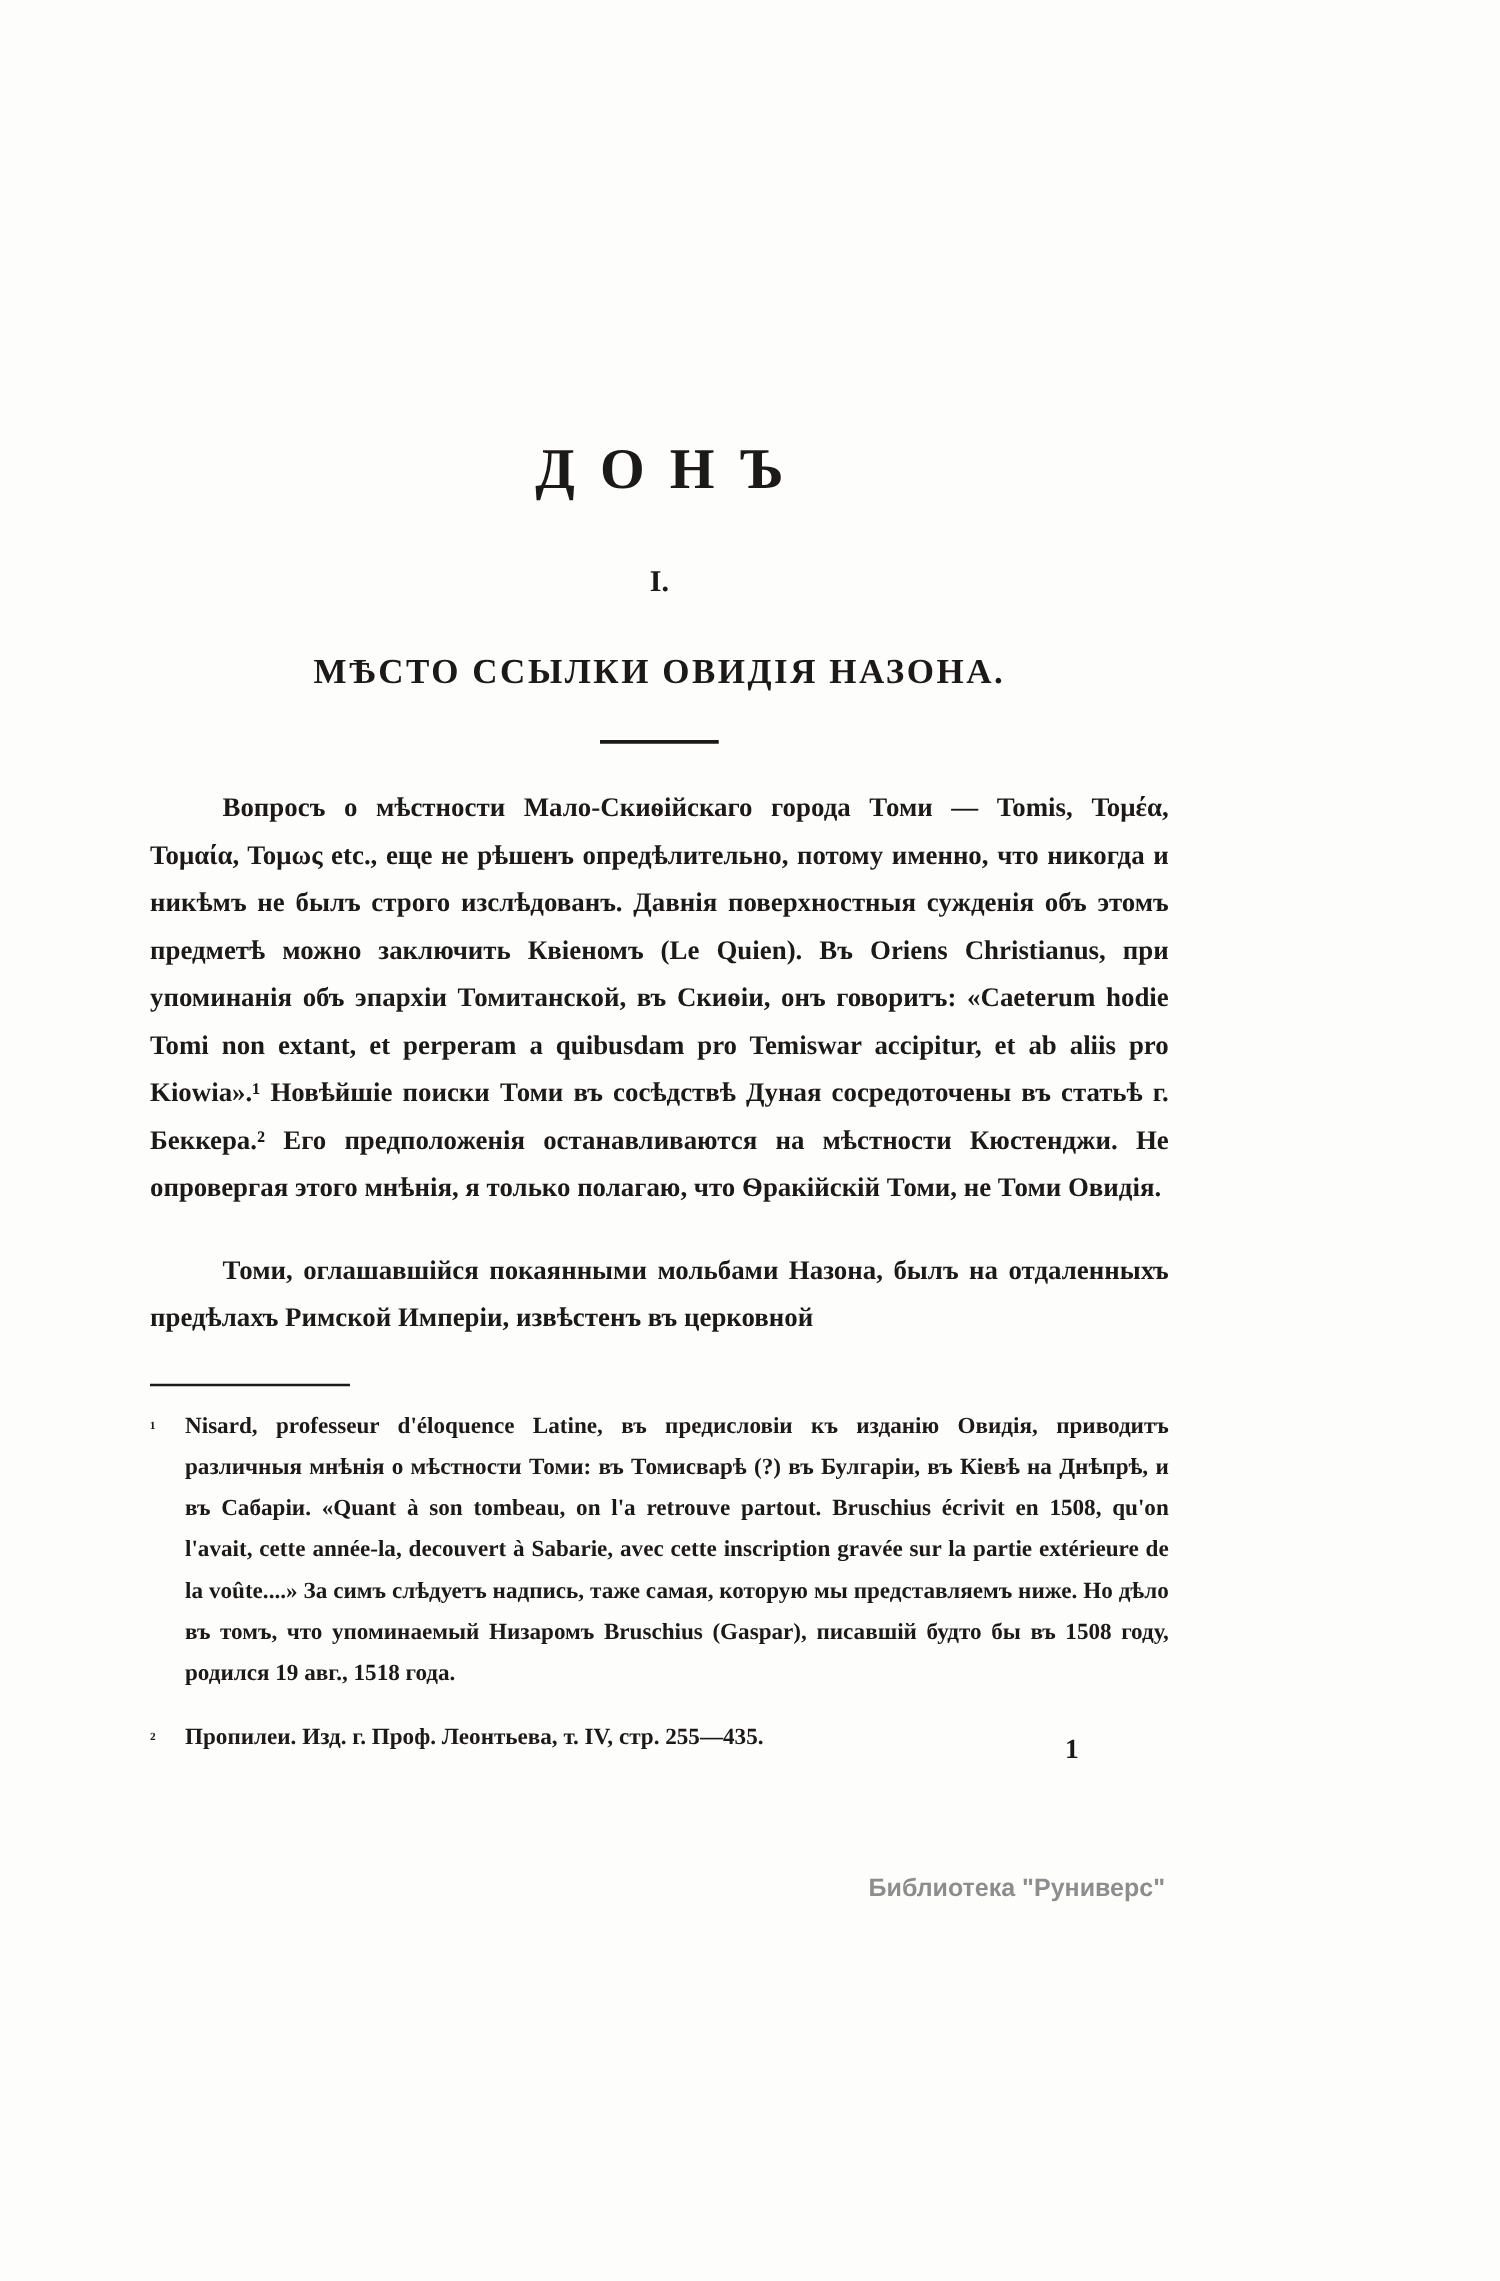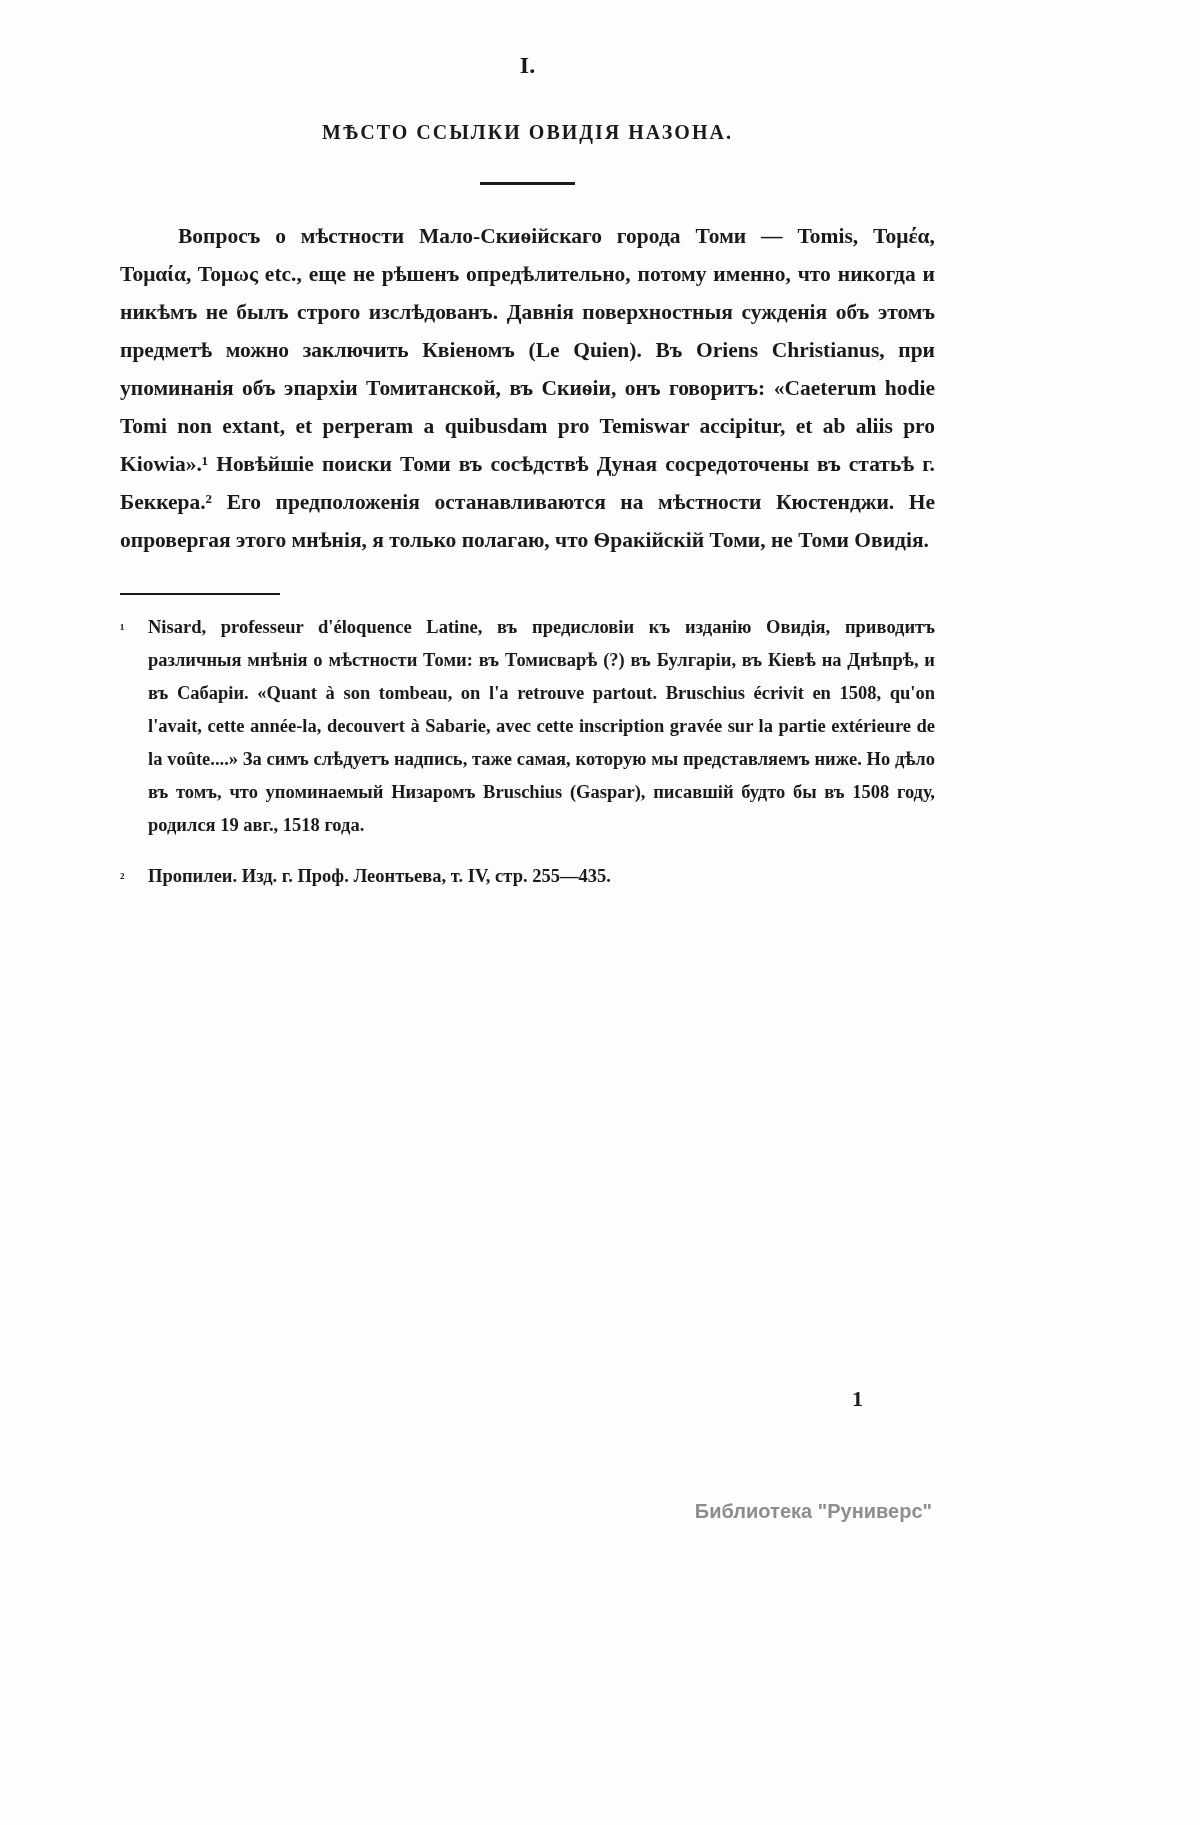--- a/index.html
+++ b/index.html
@@ -33,21 +33,21 @@
   }
   .section-number {
     margin-top: 52px;
     text-align: center;
     font-size: 24px;
     font-weight: bold;
   }
   .chapter-heading {
     margin-top: 42px;
     text-align: center;
-    font-size: 20px;
+    font-size: 28px;
     font-weight: bold;
     letter-spacing: 2px;
     white-space: nowrap;
   }
   .ornament-rule {
     width: 95px;
     height: 3px;
     background: #1c1a18;
     margin: 38px auto 0 auto;
   }
@@ -110,29 +110,31 @@
     color: #8d8d8d;
     font-family: "Liberation Sans", "DejaVu Sans", sans-serif;
   }
 </style>
 </head>
 <body>
 
 <div class="page">
   <div class="content">
 
+    <div class="doc-title">ДОНЪ</div>
 
     <div class="section-number">I.</div>
 
     <div class="chapter-heading">МѢСТО ССЫЛКИ ОВИДІЯ НАЗОНА.</div>
 
     <div class="ornament-rule"></div>
 
     <div class="body-text">
       <p>Вопросъ о мѣстности Мало-Скиѳійскаго города Томи — Tomis, Τομέα, Τομαία, Τομως etc., еще не рѣшенъ опредѣлительно, потому именно, что никогда и никѣмъ не былъ строго изслѣдованъ. Давнія поверхностныя сужденія объ этомъ предметѣ можно заключить Квіеномъ (Le Quien). Въ Oriens Christianus, при упоминанія объ эпархіи Томитанской, въ Скиѳіи, онъ говоритъ: «Caeterum hodie Tomi non extant, et perperam a quibusdam pro Temiswar accipitur, et ab aliis pro Kiowia».¹ Новѣйшіе поиски Томи въ сосѣдствѣ Дуная сосредоточены въ статьѣ г. Беккера.² Его предположенія останавливаются на мѣстности Кюстенджи. Не опровергая этого мнѣнія, я только полагаю, что Ѳракійскій Томи, не Томи Овидія.</p>
+      <p>Томи, оглашавшійся покаянными мольбами Назона, былъ на отдаленныхъ предѣлахъ Римской Имперіи, извѣстенъ въ церковной</p>
     </div>
 
     <div class="footnote-rule"></div>
 
     <div class="footnotes">
       <div class="footnote">
         <span class="fn-marker">¹</span>
         <span>Nisard, professeur d'éloquence Latine, въ предисловіи къ изданію Овидія, приводитъ различныя мнѣнія о мѣстности Томи: въ Томисварѣ (?) въ Булгаріи, въ Кіевѣ на Днѣпрѣ, и въ Сабаріи. «Quant à son tombeau, on l'a retrouve partout. Bruschius écrivit en 1508, qu'on l'avait, cette année-la, decouvert à Sabarie, avec cette inscription gravée sur la partie extérieure de la voûte....» За симъ слѣдуетъ надпись, таже самая, которую мы представляемъ ниже. Но дѣло въ томъ, что упоминаемый Низаромъ Bruschius (Gaspar), писавшій будто бы въ 1508 году, родился 19 авг., 1518 года.</span>
       </div>
       <div class="footnote footnote-2">

